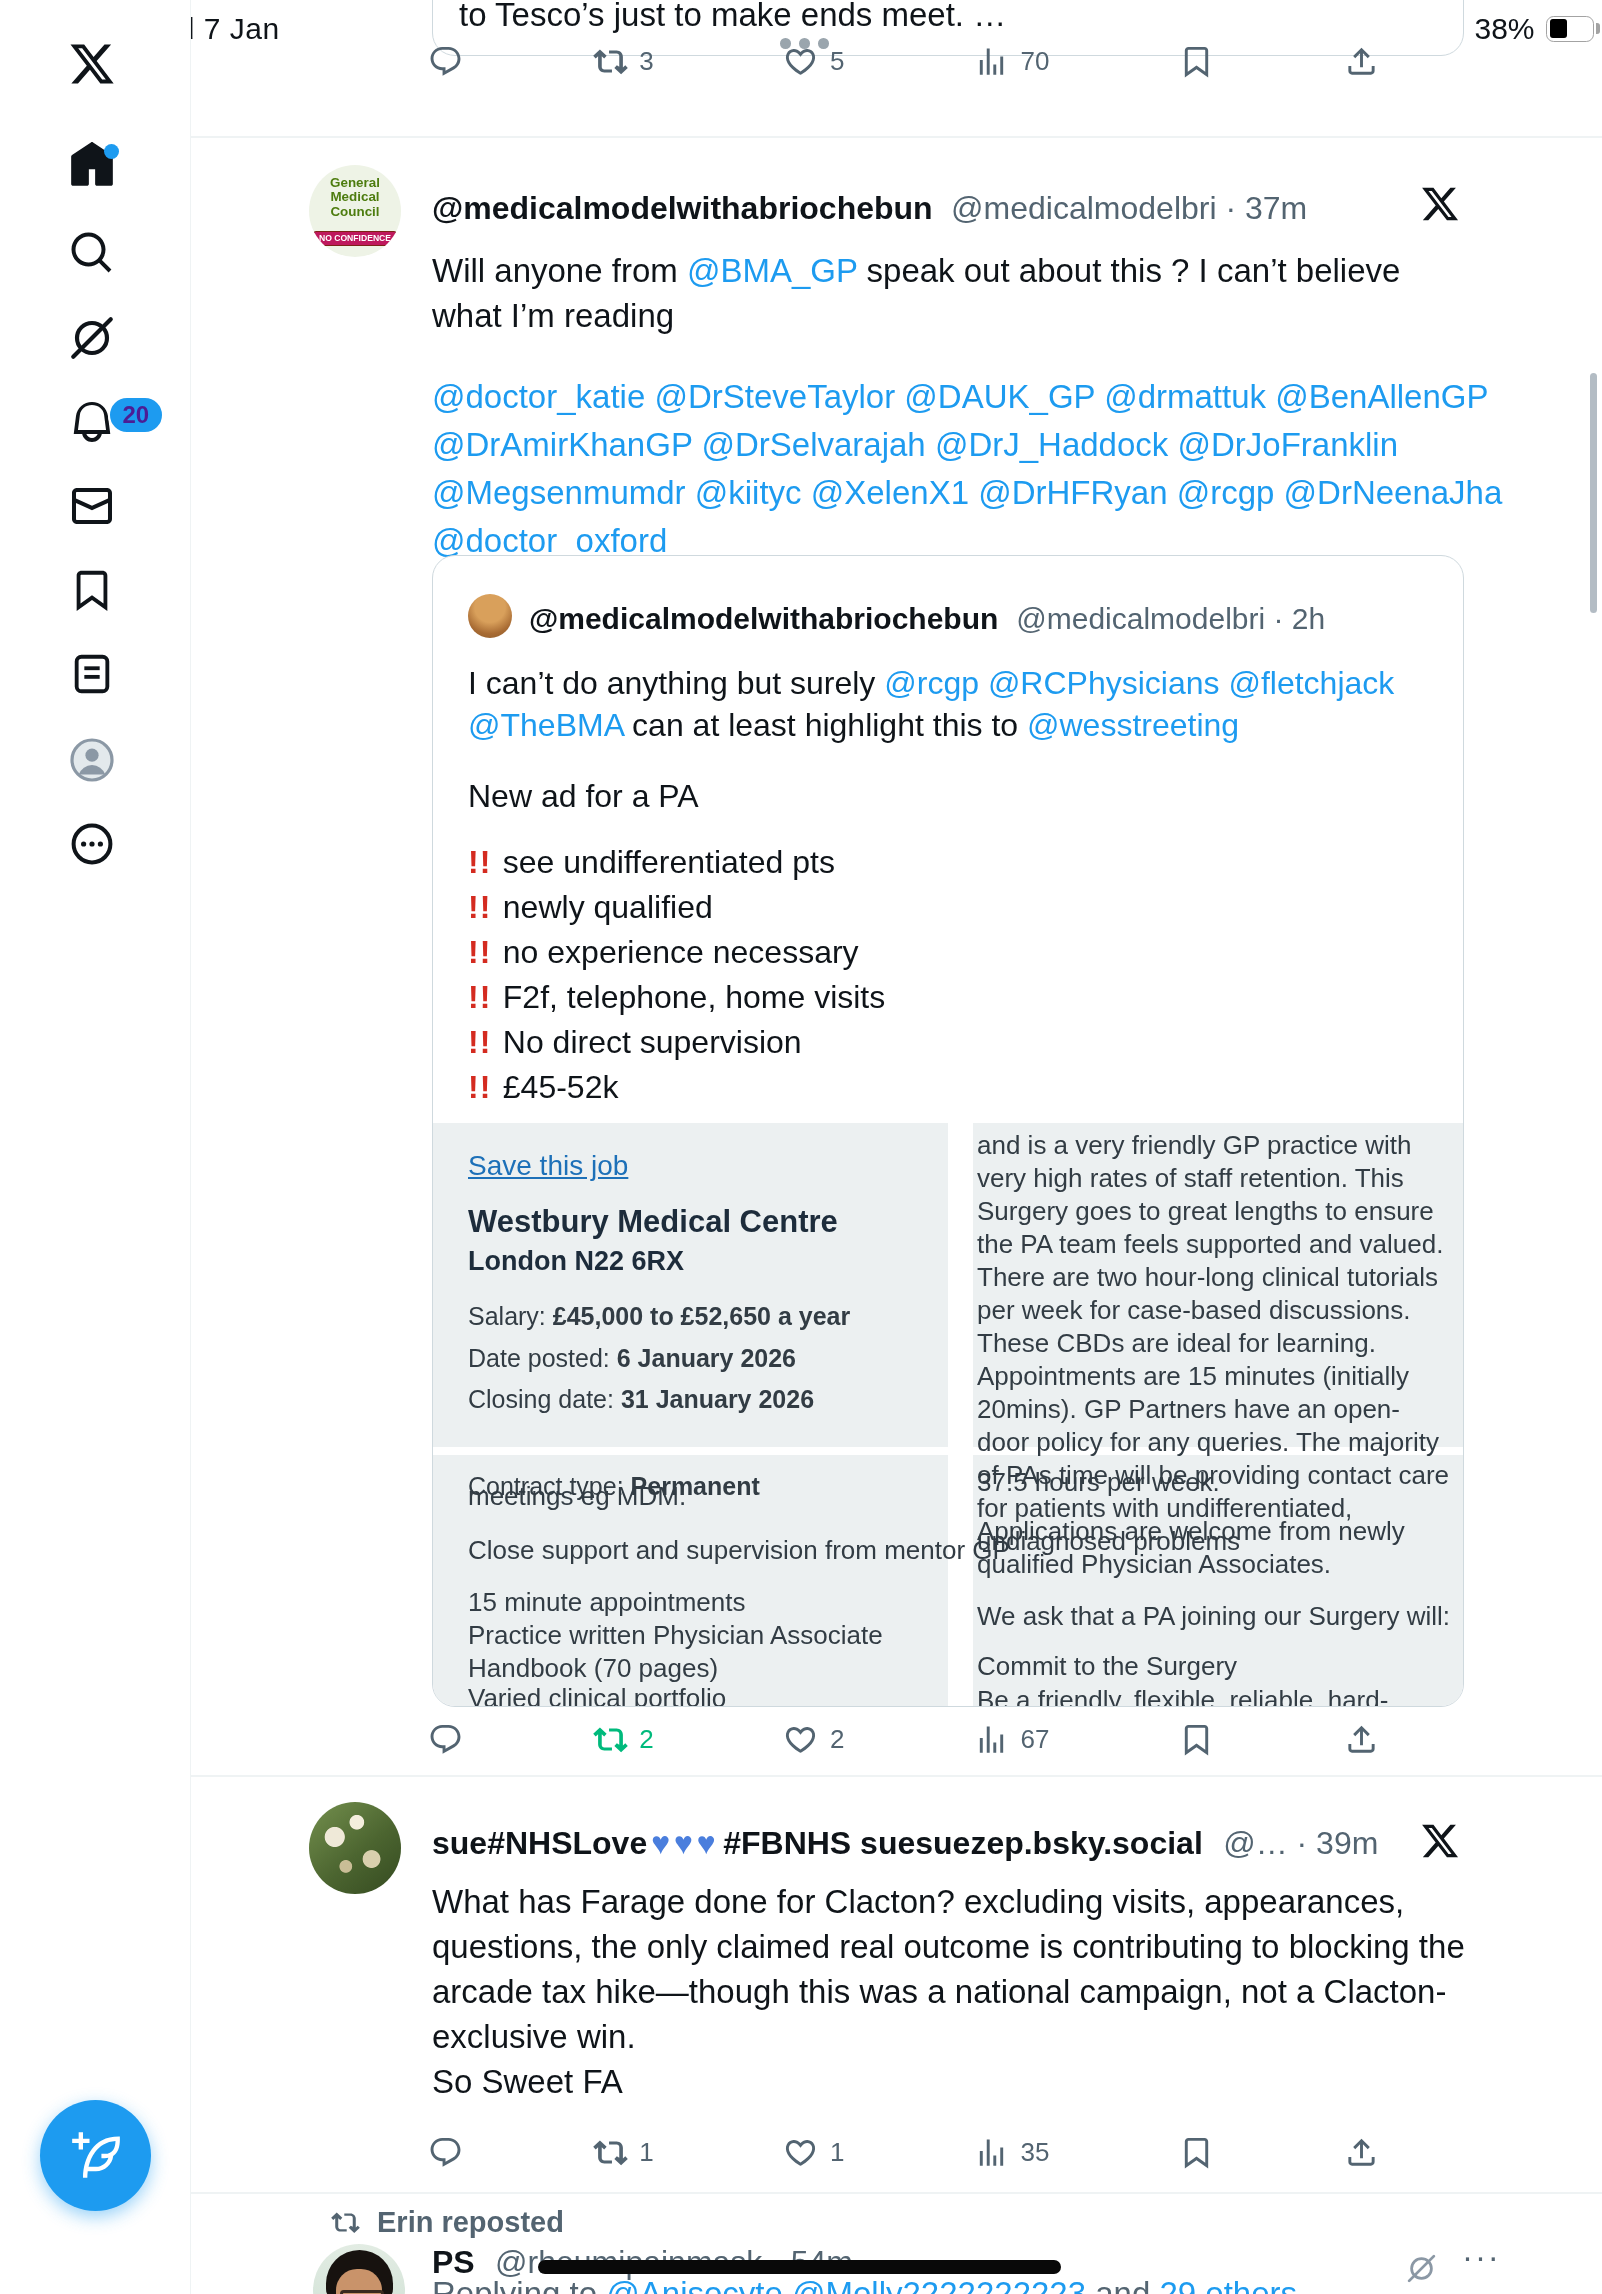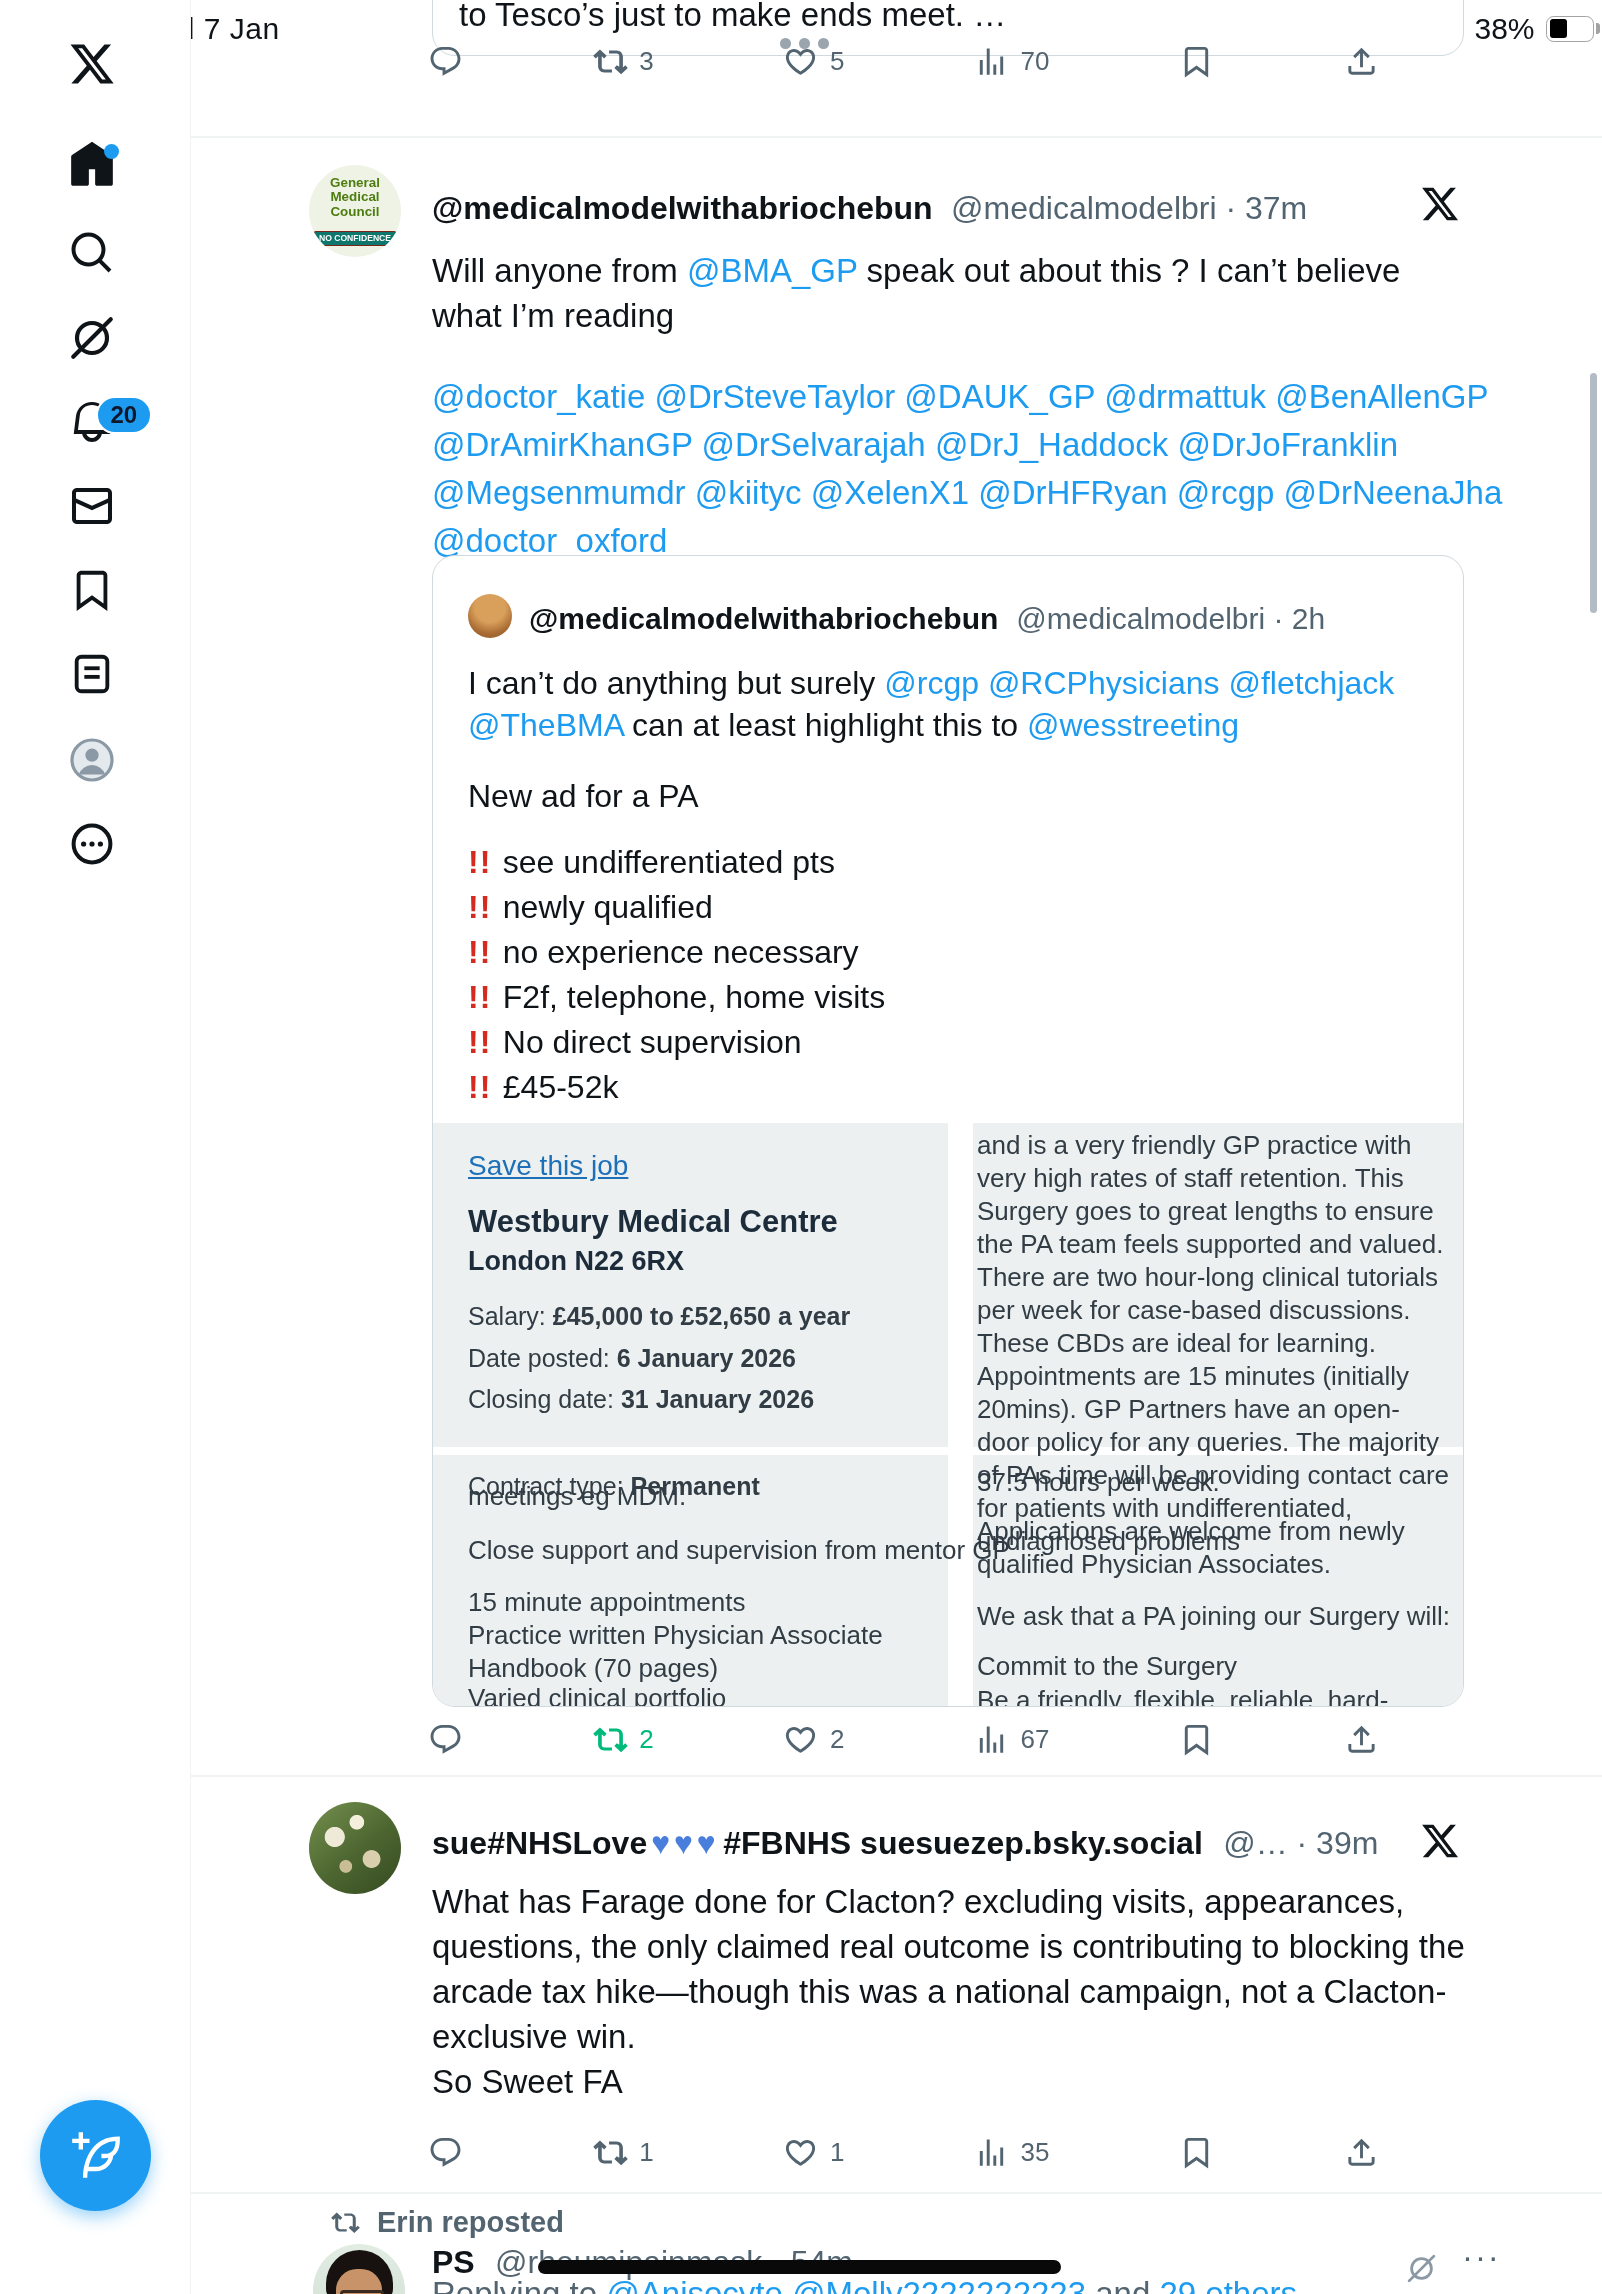--- a/index.html
+++ b/index.html
@@ -11,21 +11,21 @@
   .blue{color:#1d9bf0;}
   .bold{font-weight:bold;}
   
   .sb-left{left:27px;top:11.5px;font-size:30px;letter-spacing:0.5px;}
   .batt{display:inline-block;width:46px;height:24px;border:1.9px solid #a3a3a3;border-radius:7.7px;position:relative;vertical-align:middle;}
   .batt .fill{position:absolute;left:2.9px;top:2.9px;bottom:2.9px;width:38%;background:#000;border-radius:2.9px;}
   .batt .nub{position:absolute;right:-6.7px;top:6.7px;width:3.8px;height:10.6px;background:#a3a3a3;border-radius:0 2.9px 2.9px 0;}
   
   .sidebar{left:0;top:0;width:190px;height:2294px;border-right:1px solid #eff3f4;background:#fff;}
   .nav{position:absolute;left:51px;width:81px;display:flex;justify-content:center;}
-  .badge{position:absolute;left:96px;top:396px;background:#1d9bf0;color:#0f172a;font-size:24px;font-weight:bold;
+  .badge{position:absolute;left:108px;top:396px;background:#1d9bf0;color:#4c1d95;font-size:24px;font-weight:bold;
          border-radius:960px;padding:2.9px 12.5px;border:2.9px solid #fff;}
   .bluedot{position:absolute;left:104px;top:144px;width:15.4px;height:15.4px;border-radius:50%;background:#1d9bf0;}
   
   .avatar{border-radius:50%;overflow:hidden;}
   .name-row{font-size:32px;}
   .tweet-body{font-size:33px;line-height:45px;}
   .mentions div{font-size:33px;line-height:48px;color:#1d9bf0;}
   .qcard{border:1px solid #cfd9de;border-radius:23px;overflow:hidden;background:#fff;}
   .qname{font-size:30px;}
   .qbody{font-size:32px;line-height:42px;}
@@ -43,21 +43,21 @@
   
   .abar{position:absolute;left:428px;width:951px;display:flex;justify-content:space-between;align-items:center;color:#536471;}
   .ag{display:flex;align-items:center;gap:11.5px;font-size:26px;}
   .green{color:#00ba7c;}
   .divider{position:absolute;left:191px;width:1411px;height:1.9px;background:#eff3f4;}
   .dots3{display:flex;gap:8.6px;}
   .dots3 i{width:10.6px;height:10.6px;border-radius:50%;background:#9aa5ad;}
   
   .av-gmc{background:#eef3e6;display:flex;flex-direction:column;align-items:center;justify-content:center;}
   .av-gmc .l{font-size:13.4px;font-weight:bold;color:#4d7c0f;line-height:14.4px;}
-  .av-gmc .sign{margin-top:12px;background:#0f766e;color:#fff;font-size:8.6px;font-weight:bold;line-height:9.6px;
+  .av-gmc .sign{margin-top:12px;background:#be185d;color:#fff;font-size:8.6px;font-weight:bold;line-height:9.6px;
                 text-align:right;border-radius:2.9px;padding:1.9px 4.8px;border:1px solid #7e2317;}
   .av-gmc-sm{background:radial-gradient(circle at 50% 30%,#d9a05b 0 40%,#a86b33 70%,#8a5a2b);}
   .av-mush{background:
      radial-gradient(circle at 28% 38%,#efe9d8 0 11%,rgba(0,0,0,0) 12%),
      radial-gradient(circle at 52% 22%,#f4eedd 0 8%,rgba(0,0,0,0) 9%),
      radial-gradient(circle at 68% 62%,#d9cfae 0 10%,rgba(0,0,0,0) 11%),
      radial-gradient(circle at 40% 70%,#c9bd96 0 7%,rgba(0,0,0,0) 8%),
      linear-gradient(140deg,#74904e,#4c6530 55%,#344a20);}
   .av-memo{background:linear-gradient(#e2ece3,#cfe0d4);position:relative;}
   .av-memo .hair{position:absolute;left:12.5px;top:5.8px;width:67px;height:50px;background:#17120f;border-radius:35px 35px 11.5px 11.5px;}

